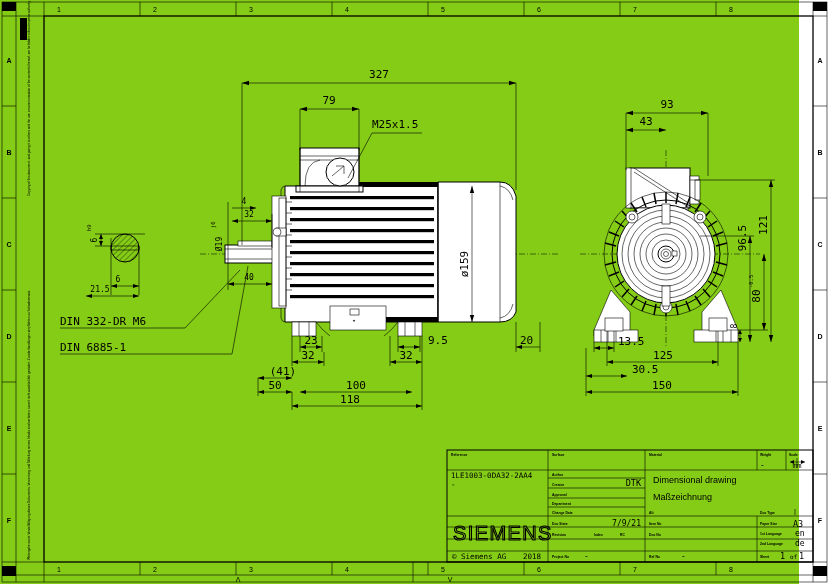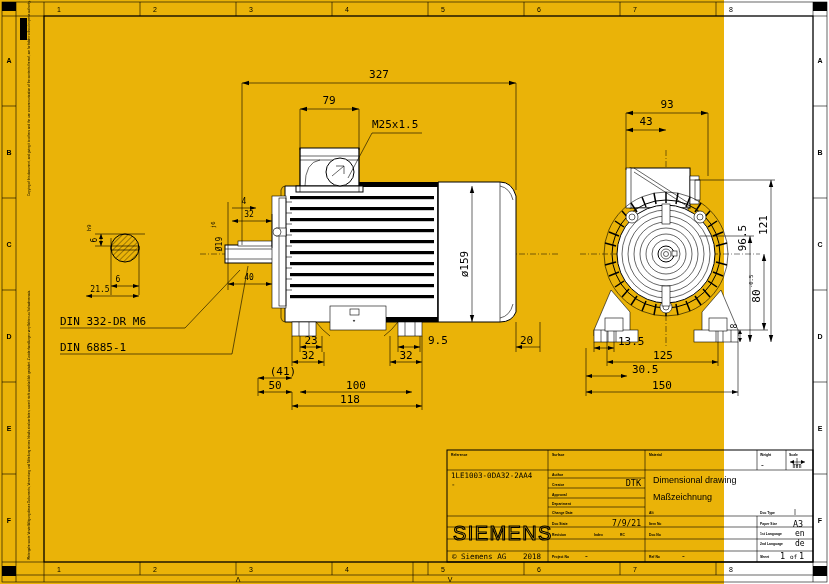--- a/index.html
+++ b/index.html
@@ -1,18 +1,18 @@
 <!DOCTYPE html>
 <html><head>
 <meta charset="utf-8">
 <style>
   html,body{margin:0;padding:0;background:#fff;}
   body{width:829px;height:584px;overflow:hidden;
        font-family:"DejaVu Sans Mono", monospace;color:#000;}
-  #sheet{position:relative;width:724px;height:584px;background:#eab308;}
+  #sheet{position:relative;width:799px;height:584px;background:#84cc16;}
   svg{display:block;}
   .txt{font-family:"DejaVu Sans Mono", monospace;fill:#000;}
   .dim{font-size:11px;}
   .dimS{font-size:8px;}
   .tiny{font-size:3.1px;font-family:"Liberation Sans",sans-serif;fill:#000;}
   .tinyb{font-size:3.4px;font-family:"Liberation Sans",sans-serif;fill:#000;font-weight:bold;}
   .lbl2{font-size:9px;font-family:"Liberation Sans",sans-serif;fill:#000;}
   .gridnum{font-size:7px;font-family:"Liberation Sans",sans-serif;fill:#000;}
   .gridlet{font-size:7px;font-family:"Liberation Sans",sans-serif;fill:#000;font-weight:bold;}
   .ln{stroke:#000;fill:none;}

